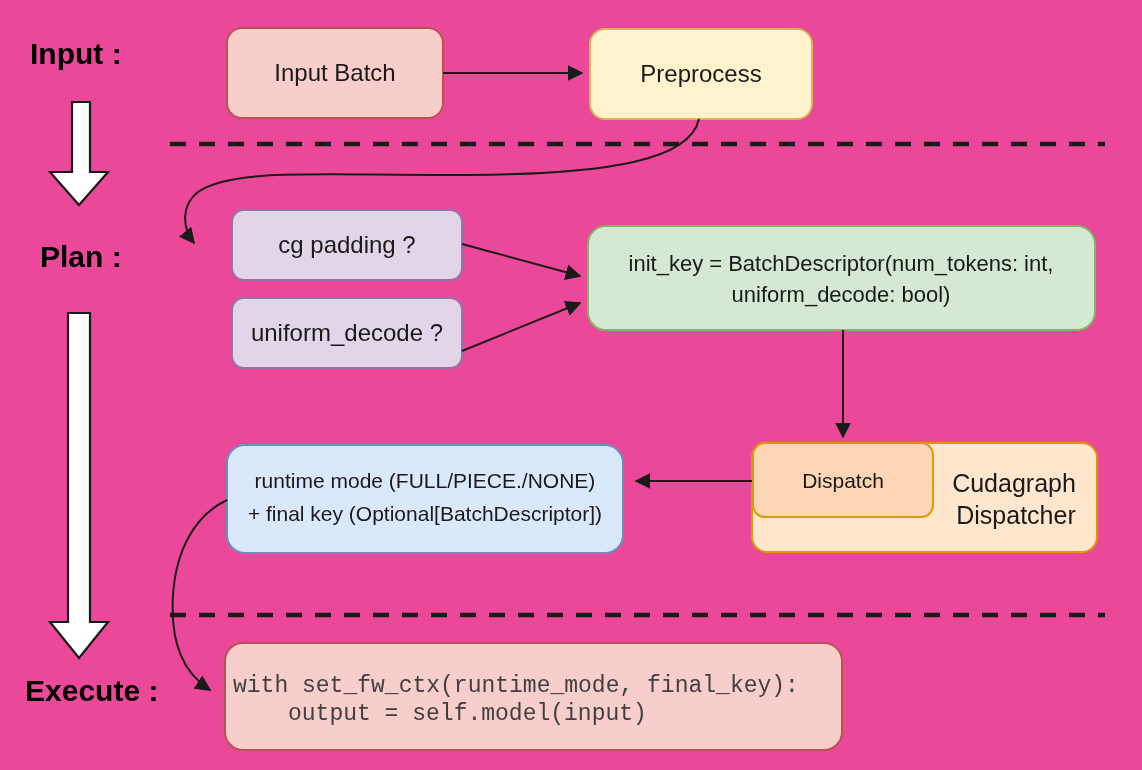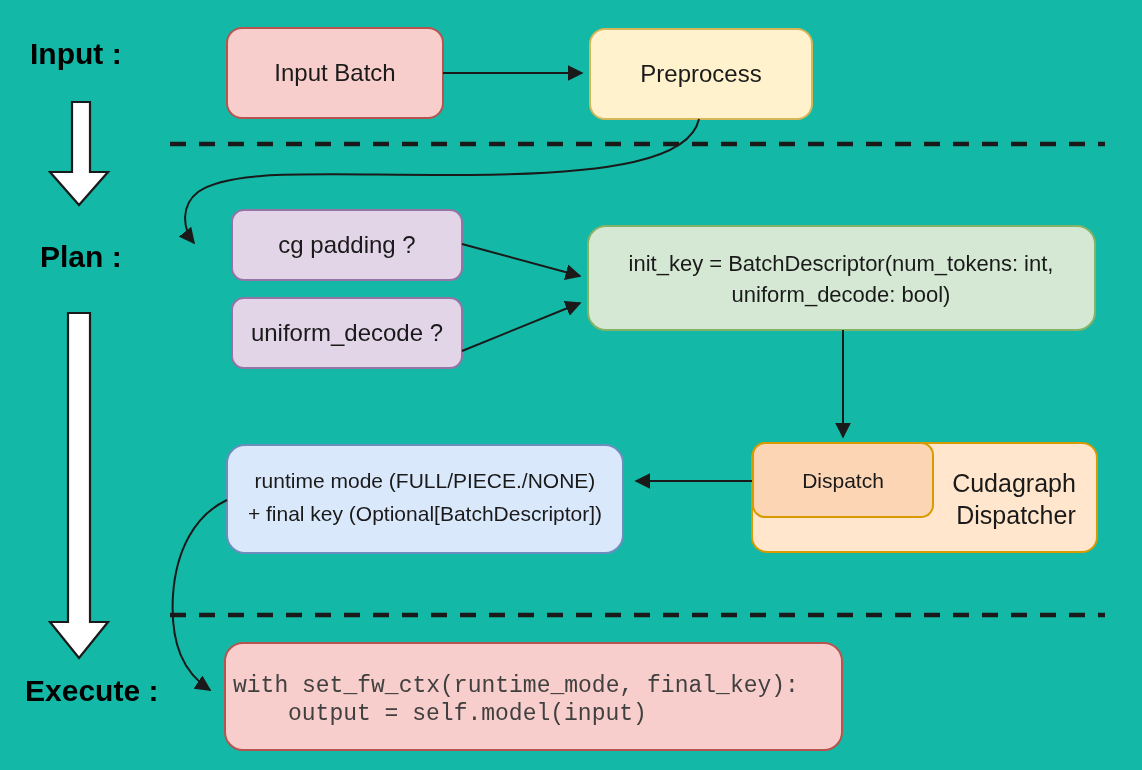--- a/index.html
+++ b/index.html
@@ -1,16 +1,16 @@
 <!DOCTYPE html>
 <html><head>
 <meta charset="utf-8">
 <style>
   html,body{margin:0;padding:0;background:#ffffff;}
-  .stage{position:relative;width:1142px;height:770px;background:#14b8a6;overflow:hidden;
+  .stage{position:relative;width:1142px;height:770px;background:#ec4899;overflow:hidden;
          font-family:"Liberation Sans",sans-serif;}
   svg text{font-family:"Liberation Sans",sans-serif;fill:#1a1a1a;}
   svg text.code{font-family:"Liberation Mono","DejaVu Sans Mono",monospace;fill:#404040;}
   svg text.section-label{font-weight:bold;font-size:30px;fill:#000;}
   .node-label{font-size:24px;}
   .node-label-sm{font-size:22px;}
 </style>
 </head>
 <body>
 

